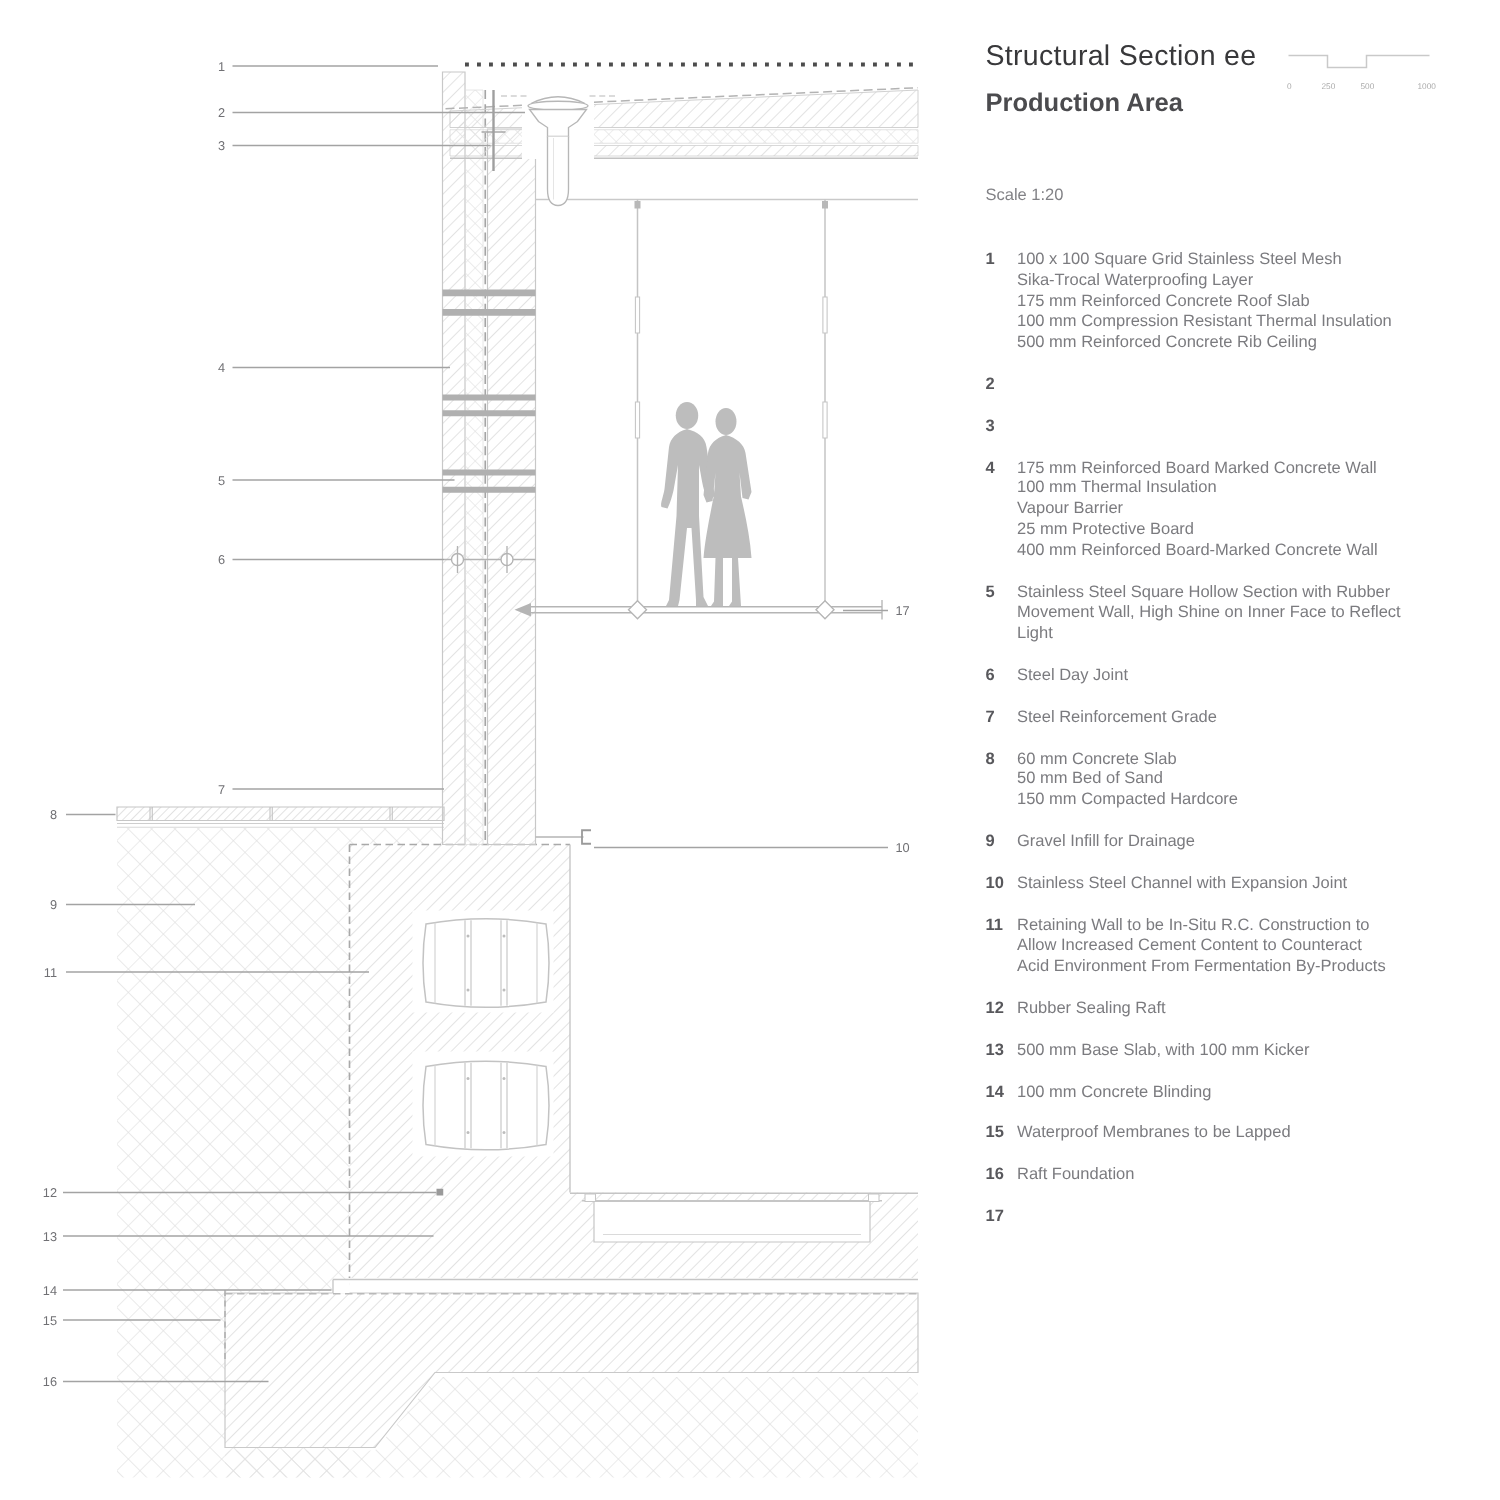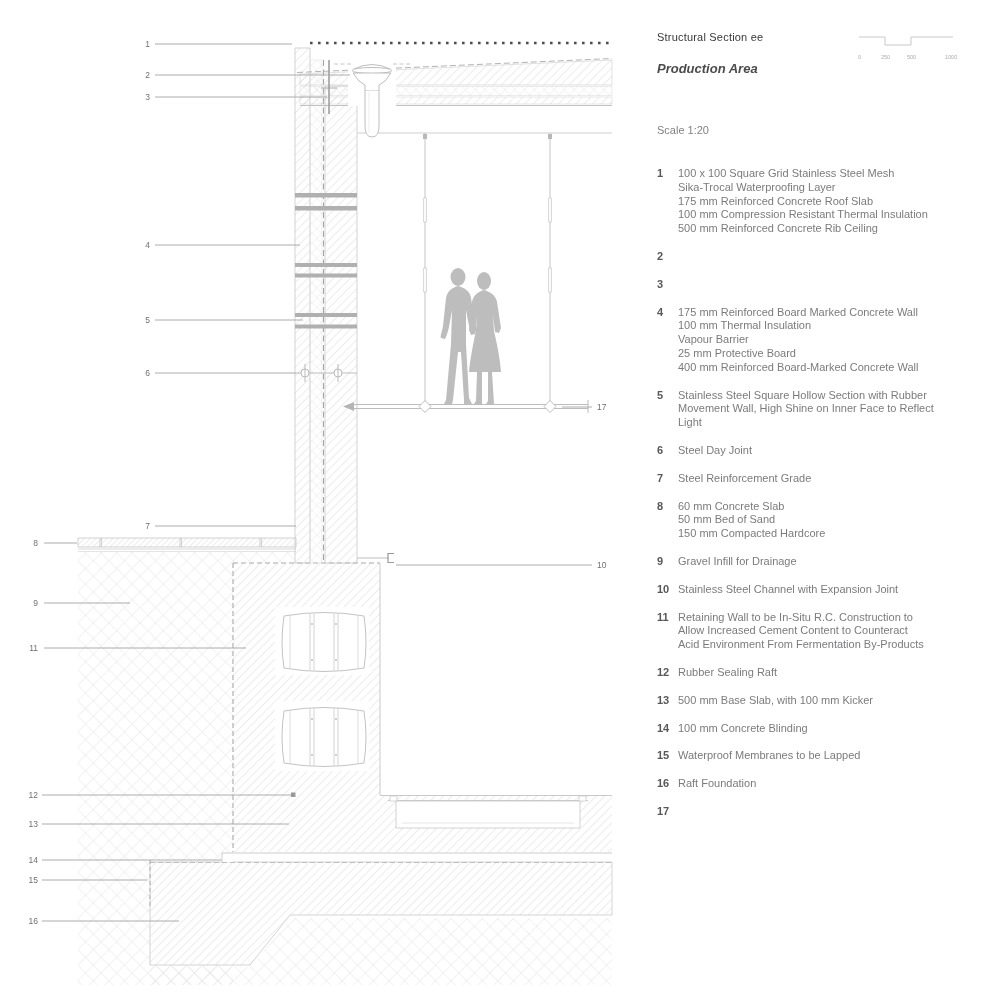--- a/index.html
+++ b/index.html
@@ -1,21 +1,21 @@
 <!DOCTYPE html>
 <html><head>
 <meta charset="utf-8">
 <style>
   html,body{margin:0;padding:0;background:#fff;}
   .page{width:1000px;height:1000px;position:relative;background:#fff;
         font-family:"Liberation Sans", sans-serif;overflow:hidden;}
   .drawing-area{position:absolute;left:0;top:0;width:645px;height:1000px;}
   .panel{position:absolute;left:657px;top:28px;width:335px;}
-  .title{font-size:11px;line-height:19px;color:#38383a;letter-spacing:.2px;}
-  .subtitle{font-size:13px;line-height:14px;font-weight:bold;color:#4b4b4e;margin-top:15px;font-style:italic;}
+  .title{font-size:19px;line-height:19px;color:#38383a;letter-spacing:.2px;}
+  .subtitle{font-size:17px;line-height:14px;font-weight:bold;color:#4b4b4e;margin-top:15px;}
   .scalenote{font-size:11px;line-height:13px;color:#828286;margin-top:48px;}
   .legend{margin-top:30px;}
   .item{display:flex;margin-bottom:14px;}
   .num{width:21px;flex:0 0 21px;font-size:11px;line-height:13.8px;font-weight:700;color:#58585c;}
   .txt{font-size:11px;line-height:13.8px;color:#7b7b7f;white-space:pre-line;}
   .scalebar{position:absolute;left:201px;top:6px;width:100px;height:30px;}
   .sblabels{position:relative;width:100px;height:8px;margin-top:2px;}
   .sblabels span{position:absolute;top:0;font-size:5.5px;color:#ababab;}
   .sb0{left:0;} .sb1{left:23px;} .sb2{left:49px;} .sb3{left:87px;}
   .cl{font-size:8.5px;font-weight:500;fill:#707074;}

